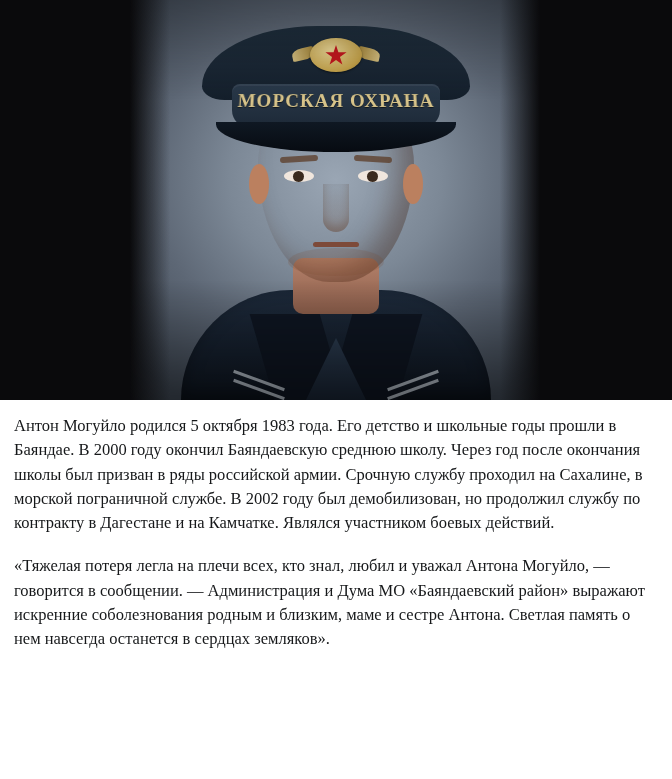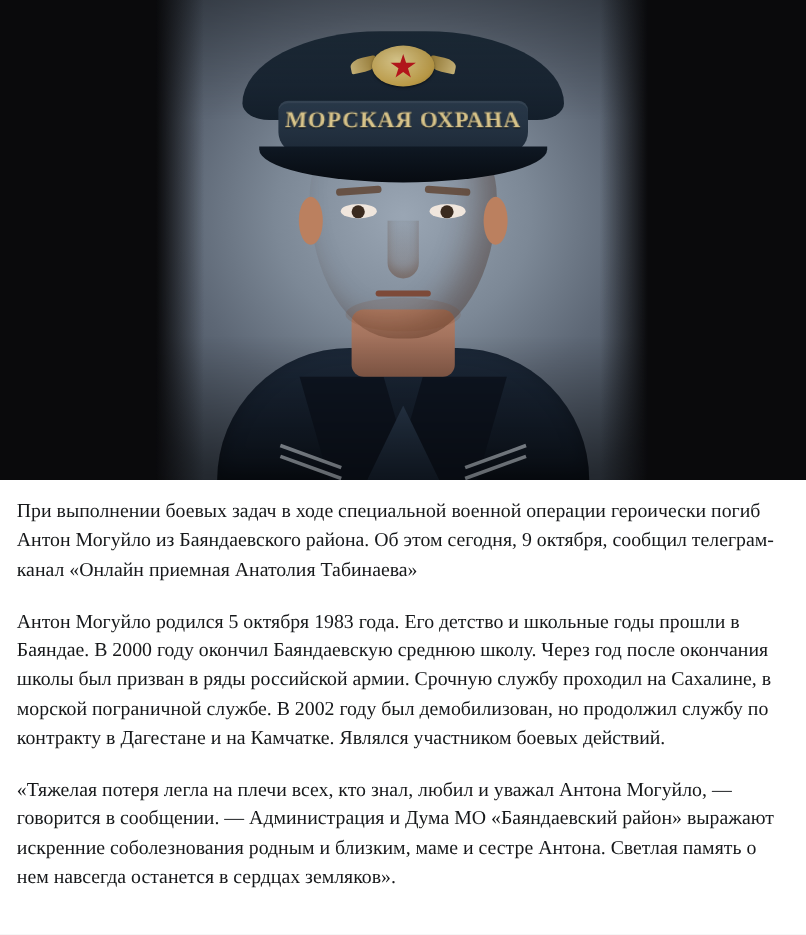--- a/index.html
+++ b/index.html
@@ -310,18 +310,17 @@
           <div class="cockade-oval"></div>
           <div class="cockade-star"></div>
         </div>
       </div>
     </div>
 
     <div class="photo-vignette"></div>
   </div>
 
   <div class="body-text">
-    <p class="para">При выполнении боевых задач в ходе специальной военной операции героически погиб Антон Могуйло из Баяндаевского района. Об этом сегодня, 9 октября, сообщил телеграм-канал «Онлайн приемная Анатолия Табинаева»</p>
     <p class="para">Антон Могуйло родился 5 октября 1983 года. Его детство и школьные годы прошли в Баяндае. В 2000 году окончил Баяндаевскую среднюю школу. Через год после окончания школы был призван в ряды российской армии. Срочную службу проходил на Сахалине, в морской пограничной службе. В 2002 году был демобилизован, но продолжил службу по контракту в Дагестане и на Камчатке. Являлся участником боевых действий.</p>
     <p class="para">«Тяжелая потеря легла на плечи всех, кто знал, любил и уважал Антона Могуйло, — говорится в сообщении. — Администрация и Дума МО «Баяндаевский район» выражают искренние соболезнования родным и близким, маме и сестре Антона. Светлая память о нем навсегда останется в сердцах земляков».</p>
   </div>
 
 </div>
 
 </body></html>

